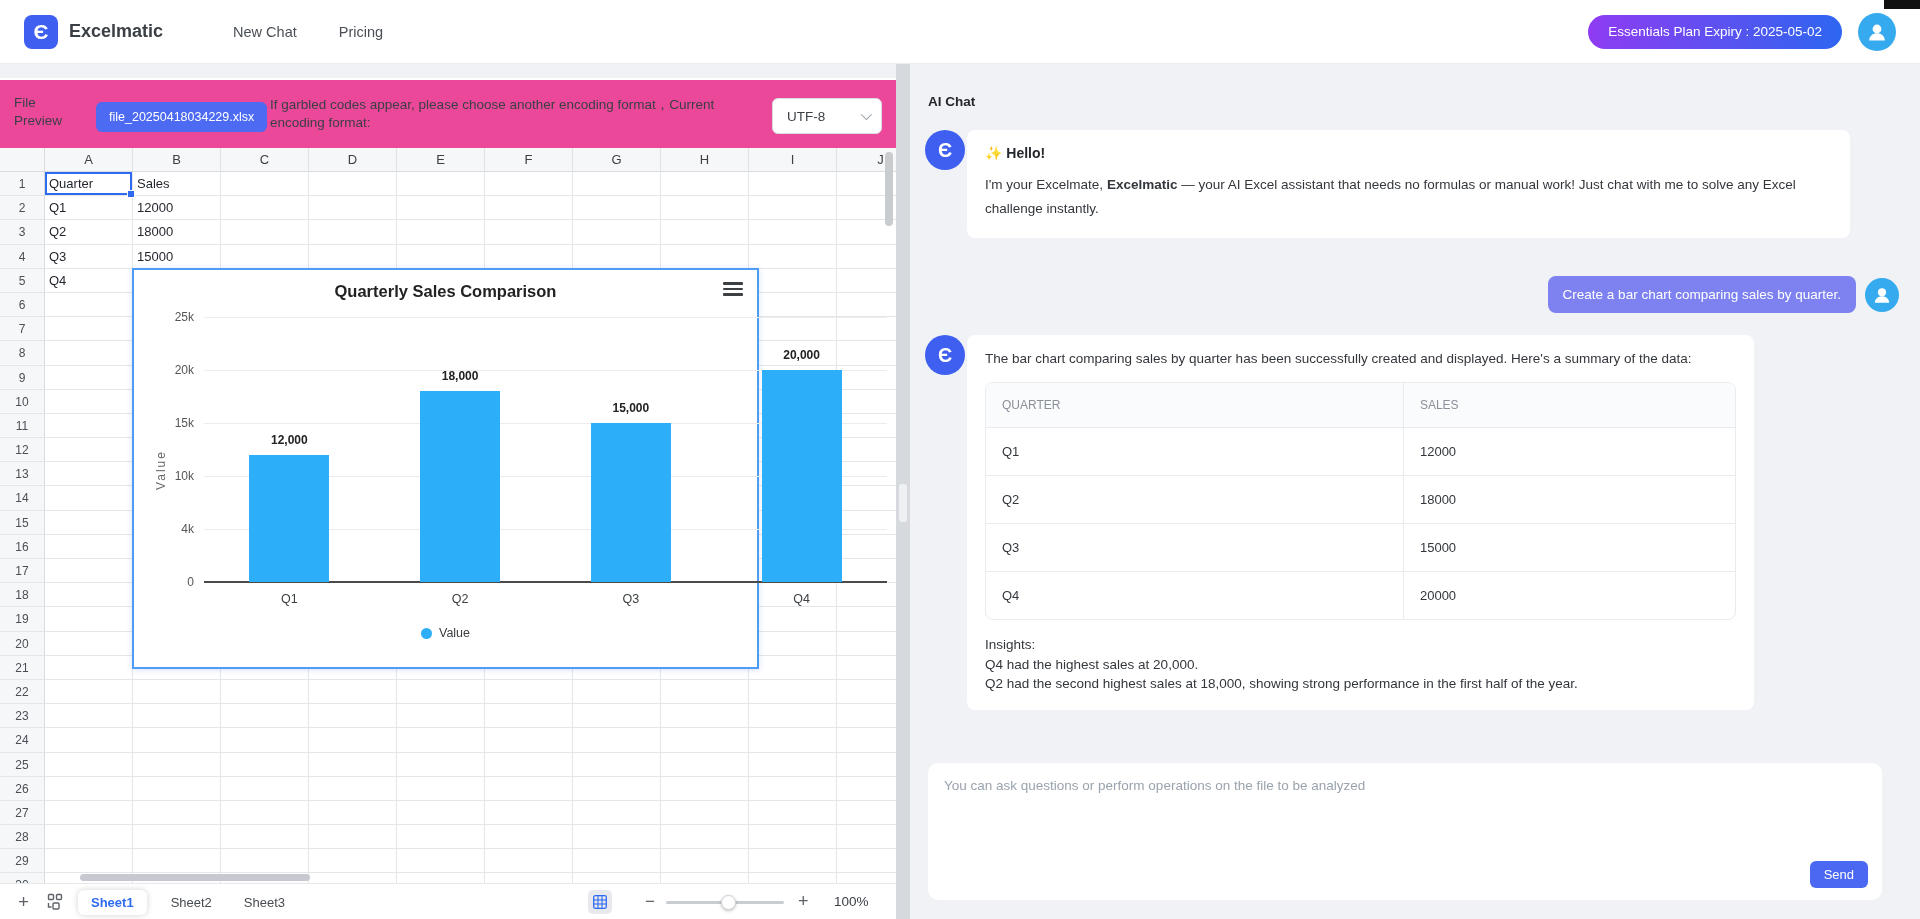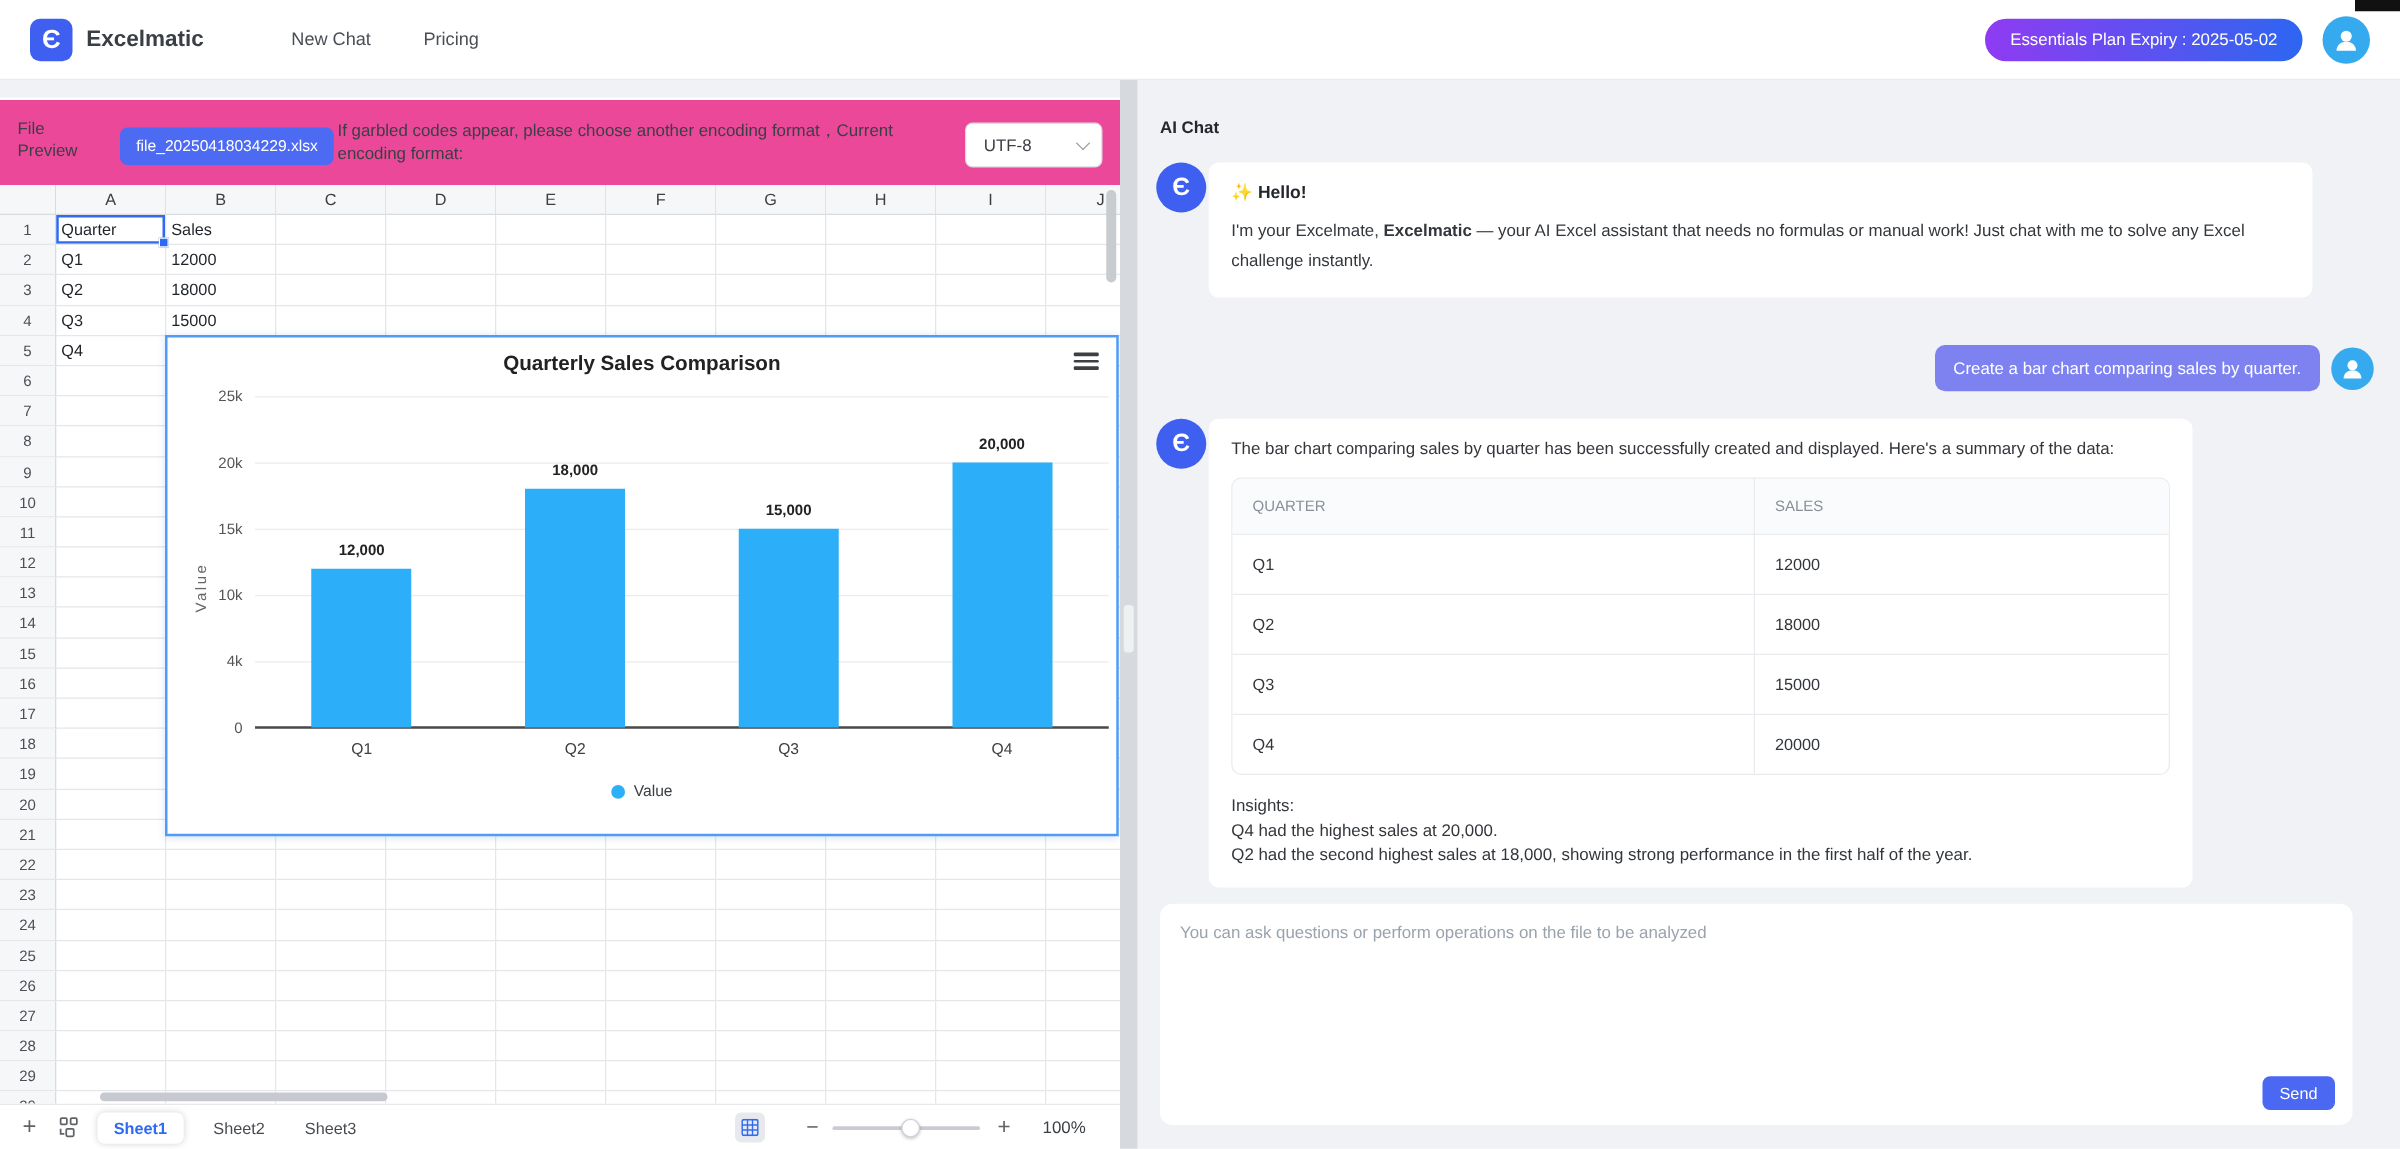--- a/index.html
+++ b/index.html
@@ -48,21 +48,21 @@
   .cell.selected { box-shadow: inset 0 0 0 2px #2E6BF0; }
   .cell.selected::after { content:""; position:absolute; right:-3px; bottom:-3px; width:6px; height:6px;
                           background:#2E6BF0; border:1px solid #fff; z-index:3; }
 
   
   .vscroll { position:absolute; right:2px; top:88px; width:10px; height:116px; z-index:2; }
   .vscroll .thumb { width:8px; height:74px; background:#c9cccf; border-radius:4px; margin:0 auto; }
   .hscroll { position:absolute; left:80px; bottom:38px; width:230px; height:7px; background:#c6c9cf; border-radius:4px; z-index:2; }
 
   
-  .chart-box { position:absolute; left:132px; top:204px; width:763px; height:401px; background:#fff;
+  .chart-box { position:absolute; left:132px; top:204px; width:627px; height:401px; background:#fff;
                border:2px solid #4e9cf5; box-shadow:0 1px 6px rgba(40,90,200,.18); z-index:5; }
   .chart-title { position:absolute; top:12px; left:0; width:100%; text-align:center; font-size:16.5px; font-weight:bold; color:#222; }
   .chart-menu { position:absolute; top:12px; right:14px; width:20px; cursor:pointer; }
   .chart-menu i { display:block; height:2.5px; background:#3c4043; margin:0 0 3px; border-radius:1px; }
   .plot { position:absolute; left:70px; top:47px; width:683px; height:265px; }
   .gridline { position:absolute; left:0; width:100%; height:1px; background:#ececec; }
   .axisline { position:absolute; left:0; bottom:-1px; width:100%; height:2px; background:#4a4a4a; }
   .yticks { position:absolute; left:0; top:47px; width:60px; height:265px; }
   .ytick { position:absolute; right:0; transform:translateY(-50%); font-size:12px; color:#555; }
   .ylabel { position:absolute; left:27px; top:200px; transform:translate(-50%,-50%) rotate(-90deg);
@@ -112,21 +112,21 @@
   .card-result { width:787px; padding:14px 18px 16px; }
   .result-summary { font-size:13.5px; color:#33373c; line-height:1.5; }
   .result-table { width:100%; margin-top:13px; border:1px solid #e9ebee; border-radius:8px; border-collapse:separate; border-spacing:0; overflow:hidden; }
   .result-table th { width:55.8%; text-align:left; font-size:12px; font-weight:normal; color:#8a8f99; background:#fafbfc;
                      padding:15px 16px; border-bottom:1px solid #e9ebee; border-right:1px solid #e9ebee; }
   .result-table th:last-child { border-right:none; width:44.2%; }
   .result-table td { font-size:13px; color:#33373c; padding:16px 16px; border-bottom:1px solid #e9ebee; border-right:1px solid #e9ebee; }
   .result-table td:last-child { border-right:none; }
   .result-table tr:last-child td { border-bottom:none; }
   .insights { margin-top:15px; font-size:13.5px; color:#33373c; line-height:1.45; }
-  .input-card { position:absolute; left:18px; right:38px; bottom:19px; height:177px; background:#fff; border-radius:10px; }
+  .input-card { position:absolute; left:18px; right:38px; bottom:19px; height:137px; background:#fff; border-radius:10px; }
   .chat-input { position:absolute; left:0; top:0; width:100%; height:95px; border:none; outline:none; resize:none;
                 background:transparent; padding:15px 16px; font-family:"Liberation Sans",sans-serif; font-size:13.5px; color:#33373c; }
   .chat-input::placeholder { color:#9aa3ad; }
   .send-btn { position:absolute; right:14px; bottom:12px; background:#4A68F2; color:#fff; border:none; border-radius:6px;
               padding:6px 14px; font-size:13px; font-family:"Liberation Sans",sans-serif; cursor:pointer; }
 </style>
 </head>
 <body>
 
 <div class="app-header">

